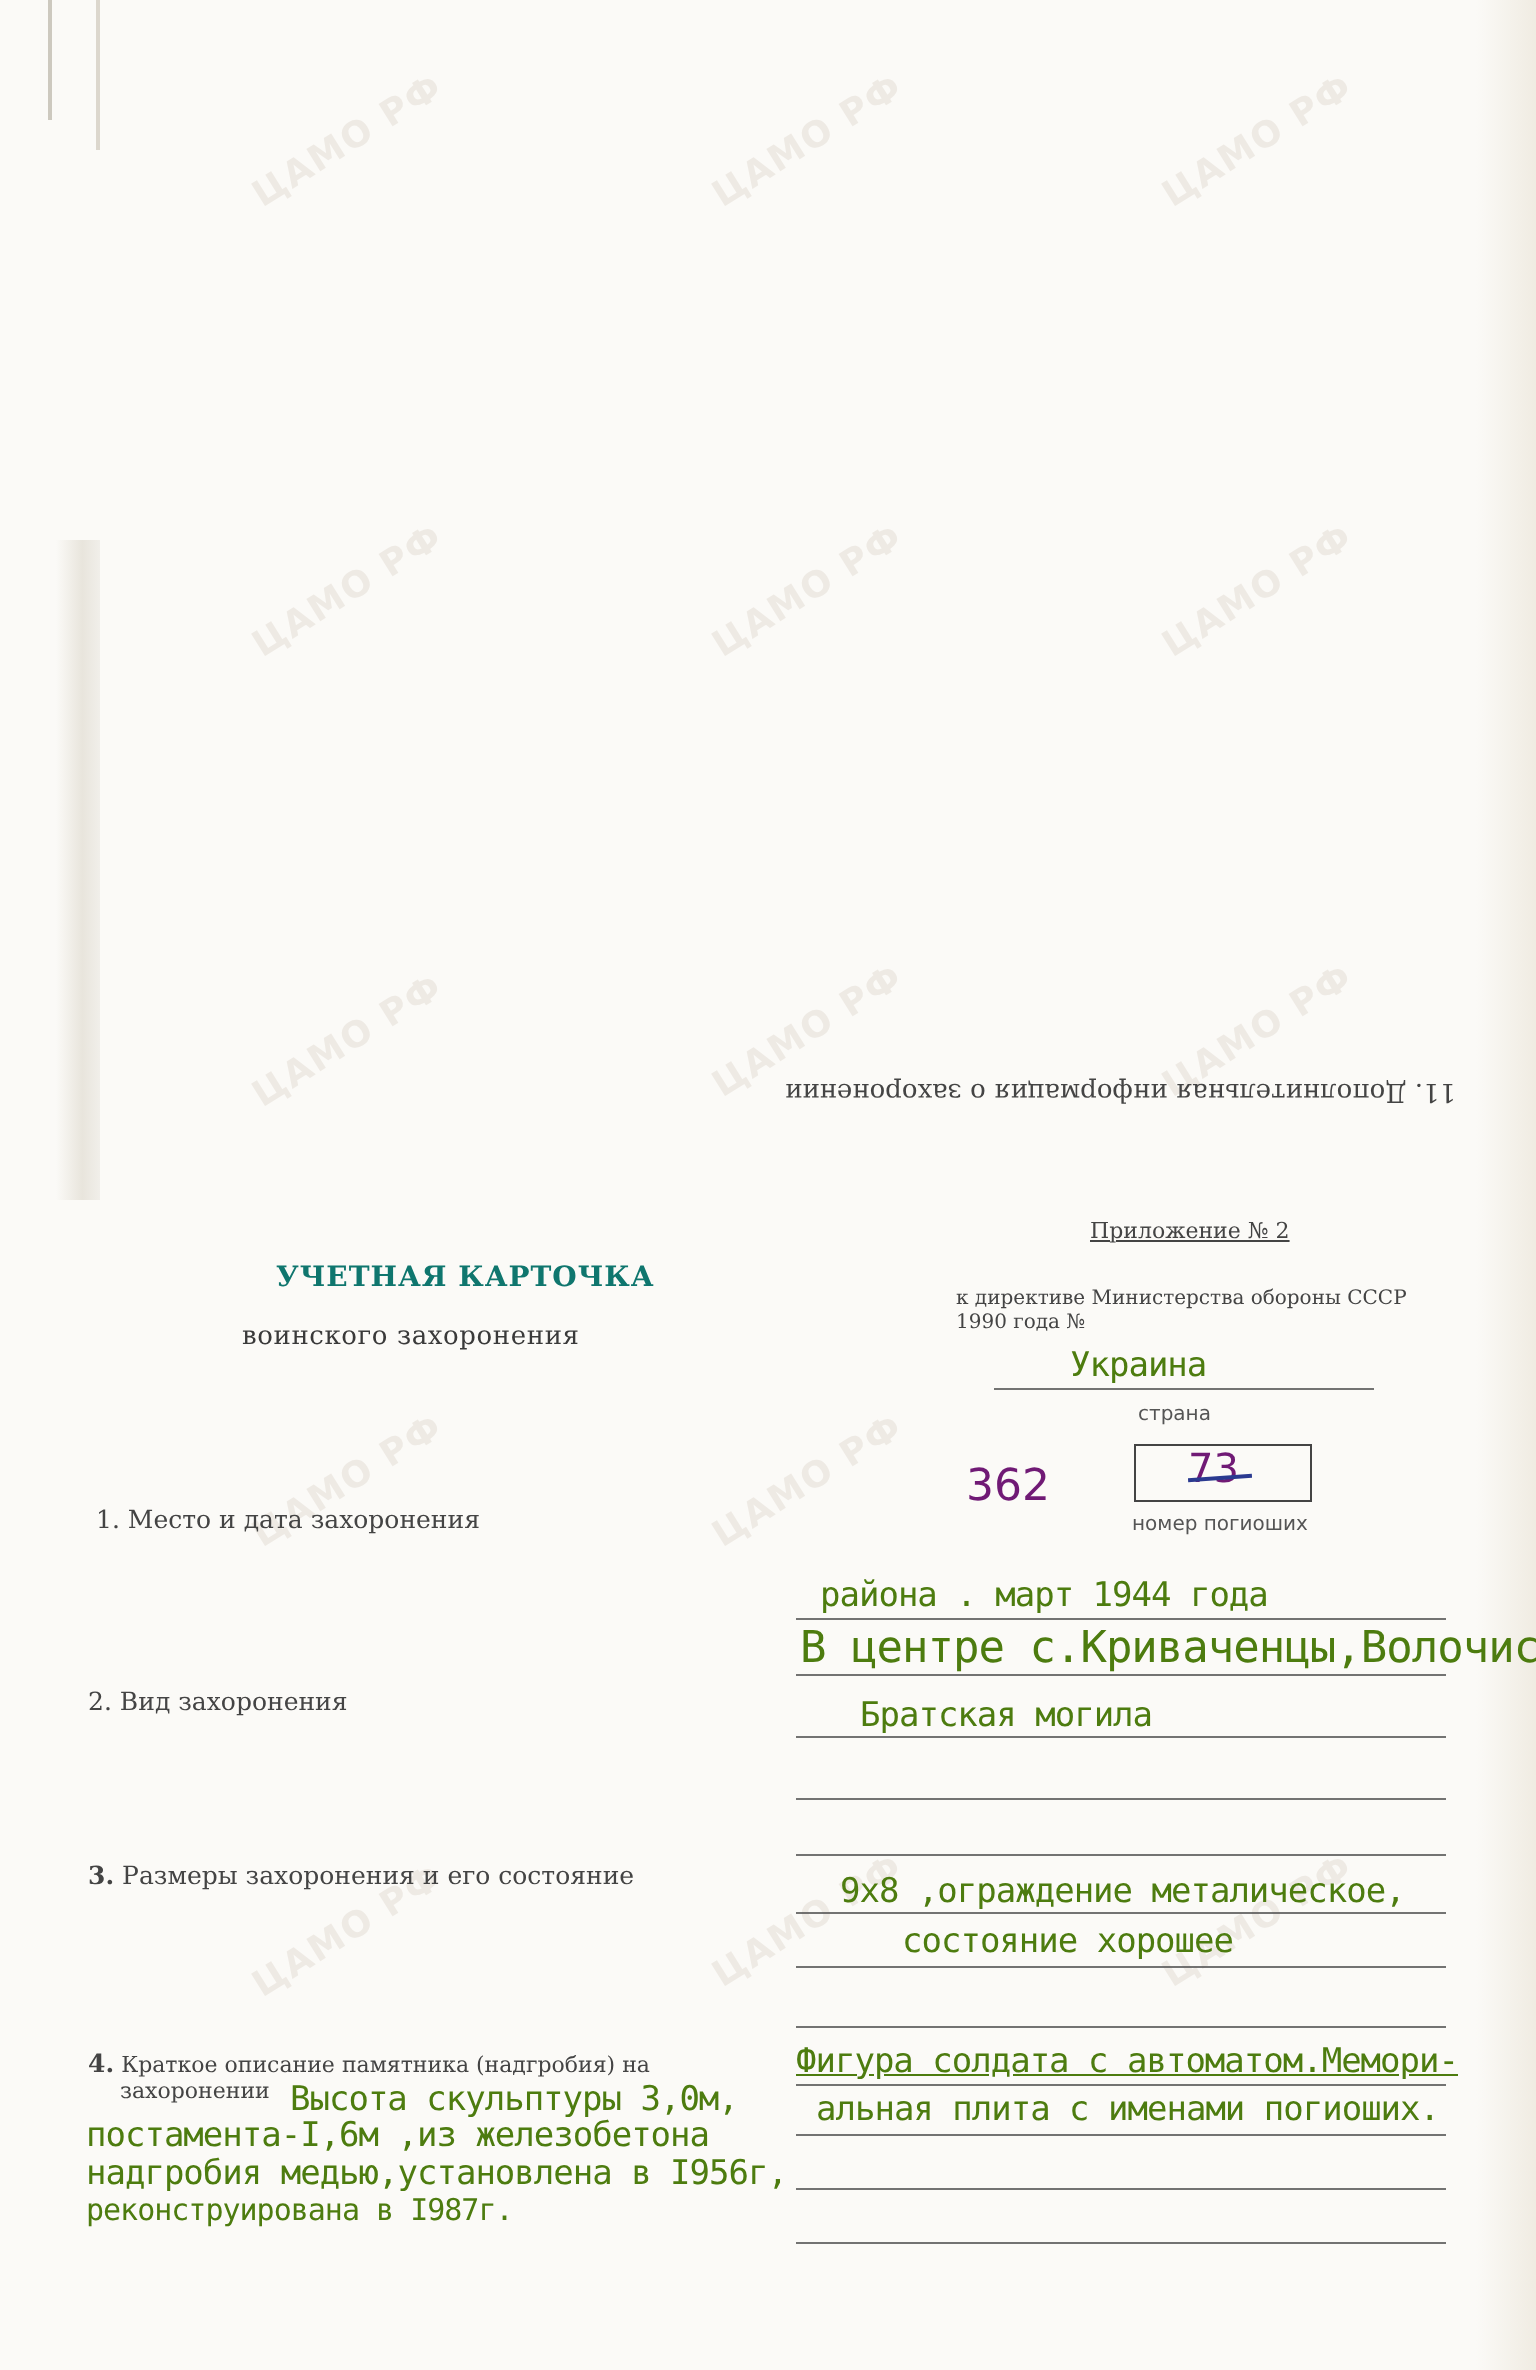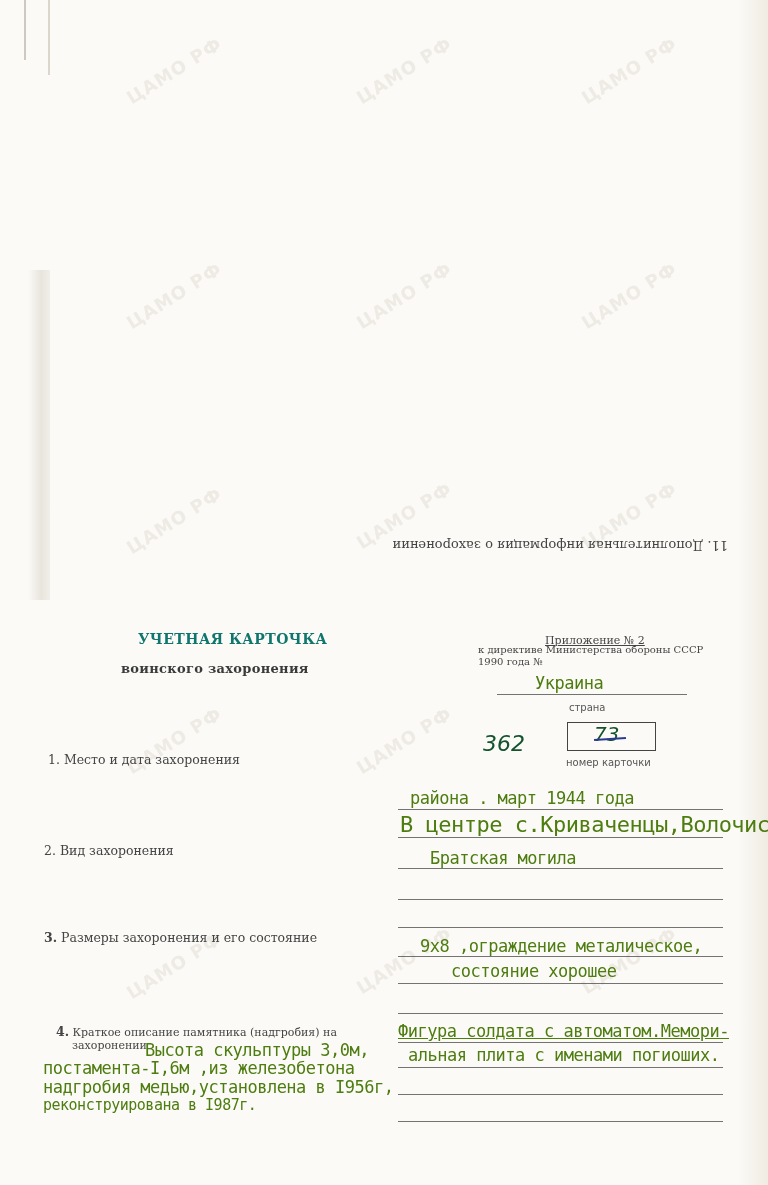--- a/index.html
+++ b/index.html
@@ -32,56 +32,56 @@
   }
   .rotated-heading {
     position: absolute; left: 393px; top: 538px; width: 335px;
     transform: rotate(180deg); font-size: 13px; color: #444; white-space: nowrap;
   }
   .card-title {
     position: absolute; left: 138px; top: 631px; font-size: 14px; font-weight: bold;
     letter-spacing: .5px; color: #0f766e;
   }
   .card-subtitle {
-    position: absolute; left: 121px; top: 661px; font-size: 13px; font-weight: bold;
+    position: absolute; left: 121px; top: 661px; font-size: 13px; font-weight: normal;
     color: #3a3a3a; letter-spacing: .3px;
   }
   .appendix {
-    position: absolute; left: 545px; top: 634px; font-size: 11px; color: #444;
+    position: absolute; left: 545px; top: 609px; font-size: 11px; color: #444;
     text-decoration: underline;
   }
   .directive {
     position: absolute; left: 478px; top: 644px; font-size: 10px; color: #444; line-height: 12px;
   }
   .typed {
     font-family: "DejaVu Sans Mono", monospace; color: #4d7c0f; font-size: 16px;
     letter-spacing: -0.5px; white-space: nowrap;
   }
   .line {
     position: absolute; height: 1px; background: #5a5a5a; opacity: .85;
   }
   .small-caption {
     position: absolute; font-size: 10px; color: #555; font-family: "DejaVu Sans", sans-serif;
   }
   .card-number-box {
     position: absolute; left: 567px; top: 722px; width: 89px; height: 29px;
     border: 1.5px solid #444; box-sizing: border-box;
   }
   .handwritten {
-    position: absolute; font-family: "DejaVu Sans", sans-serif; font-style: italic;
-    color: #14532d; font-size: 22px;
+    position: absolute; font-family: "DejaVu Sans", sans-serif; 
+    color: #701a75; font-size: 22px;
   }
   .strike {
     position: absolute; left: 594px; top: 738px; width: 32px; height: 2px; background: #2a3a90;
     transform: rotate(-4deg);
   }
   .label {
     position: absolute; font-size: 12.5px; color: #444; white-space: nowrap;
   }
-  .desc-small { font-size: 11px; margin-left: 12px; }
+  .desc-small { font-size: 11px; }
 </style>
 </head>
 <body>
 
 <div class="page-edge-left"></div>
 <div class="page-edge-left2"></div>
 <div class="fold-shadow"></div>
 <div class="right-edge"></div>
 
 <div class="watermark" style="left:120px;top:285px">ЦАМО РФ</div>
@@ -111,21 +111,21 @@
 </div>
 
 <div class="typed" style="position:absolute;left:535px;top:673px;font-size:17px">Украина</div>
 <div class="line" style="left:497px;top:694px;width:190px"></div>
 <div class="small-caption" style="left:569px;top:702px">страна</div>
 
 <div class="handwritten" style="left:483px;top:731px">362</div>
 <div class="card-number-box"></div>
 <div class="handwritten" style="left:594px;top:722px;font-size:20px">73</div>
 <div class="strike"></div>
-<div class="small-caption" style="left:566px;top:757px">номер карточки</div>
+<div class="small-caption" style="left:566px;top:757px">номер погиоших</div>
 
 <div class="label" style="left:48px;top:752px">
   <span>1.</span>
   <span>Место и дата захоронения</span>
 </div>
 <div class="typed" style="position:absolute;left:400px;top:812px;font-size:22px">В центре с.Криваченцы,Волочисского</div>
 <div class="typed" style="position:absolute;left:410px;top:788px;font-size:17px">района . март 1944 года</div>
 <div class="line" style="left:398px;top:809px;width:325px"></div>
 <div class="line" style="left:398px;top:837px;width:325px"></div>
 

